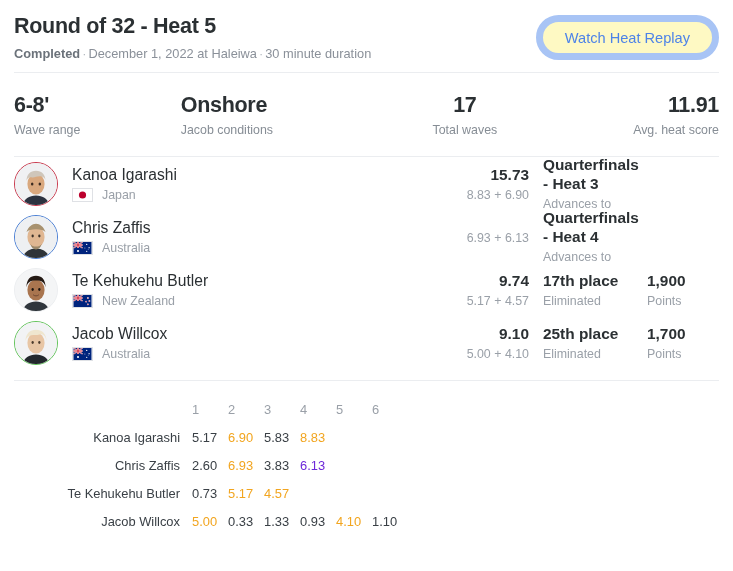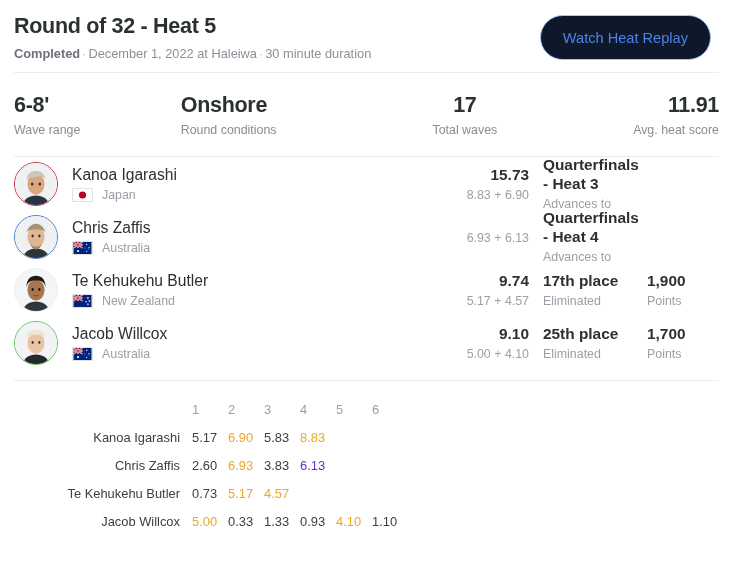--- a/index.html
+++ b/index.html
@@ -18,24 +18,24 @@
     font-size: 21.5px; font-weight: bold; letter-spacing: -0.3px;
     color: #2b3033; line-height: 26px;
   }
   .heat-sub {
     margin-top: 7px; font-size: 12.8px; color: #8a9099; line-height: 16px;
   }
   .heat-sub .status { color: #6b727a; font-weight: bold; }
   .heat-sub .dot { color: #b6bbc2; padding: 0 2px; }
 
   .replay-btn {
-    position: absolute; right: 22px; top: 15px;
+    position: absolute; right: 14px; top: 15px;
     height: 45px; padding: 0 22px;
-    border: 1px solid #0369a1; border-radius: 24px;
-    background: #0f172a; color: #4d83e8;
+    border: 7px solid #0369a1; border-radius: 24px;
+    background: #fef9c3; color: #4d83e8;
     font-size: 14.6px; font-family: "Liberation Sans", sans-serif;
     display: flex; align-items: center; justify-content: center;
     cursor: pointer;
   }
 
   .divider { height: 1px; background: #ebedf0; margin: 0 14px; }
 
   
   .stats { display: flex; padding: 20px 14px 18px 14px; }
   .stat { flex: 1; }
@@ -106,21 +106,21 @@
 
   <div class="divider"></div>
 
   <div class="stats">
     <div class="stat c1">
       <div class="stat-val">6-8'</div>
       <div class="stat-lbl">Wave range</div>
     </div>
     <div class="stat c2">
       <div class="stat-val">Onshore</div>
-      <div class="stat-lbl">Round conditions</div>
+      <div class="stat-lbl">Jacob conditions</div>
     </div>
     <div class="stat c3">
       <div class="stat-val">17</div>
       <div class="stat-lbl">Total waves</div>
     </div>
     <div class="stat c4">
       <div class="stat-val">11.91</div>
       <div class="stat-lbl">Avg. heat score</div>
     </div>
   </div>

